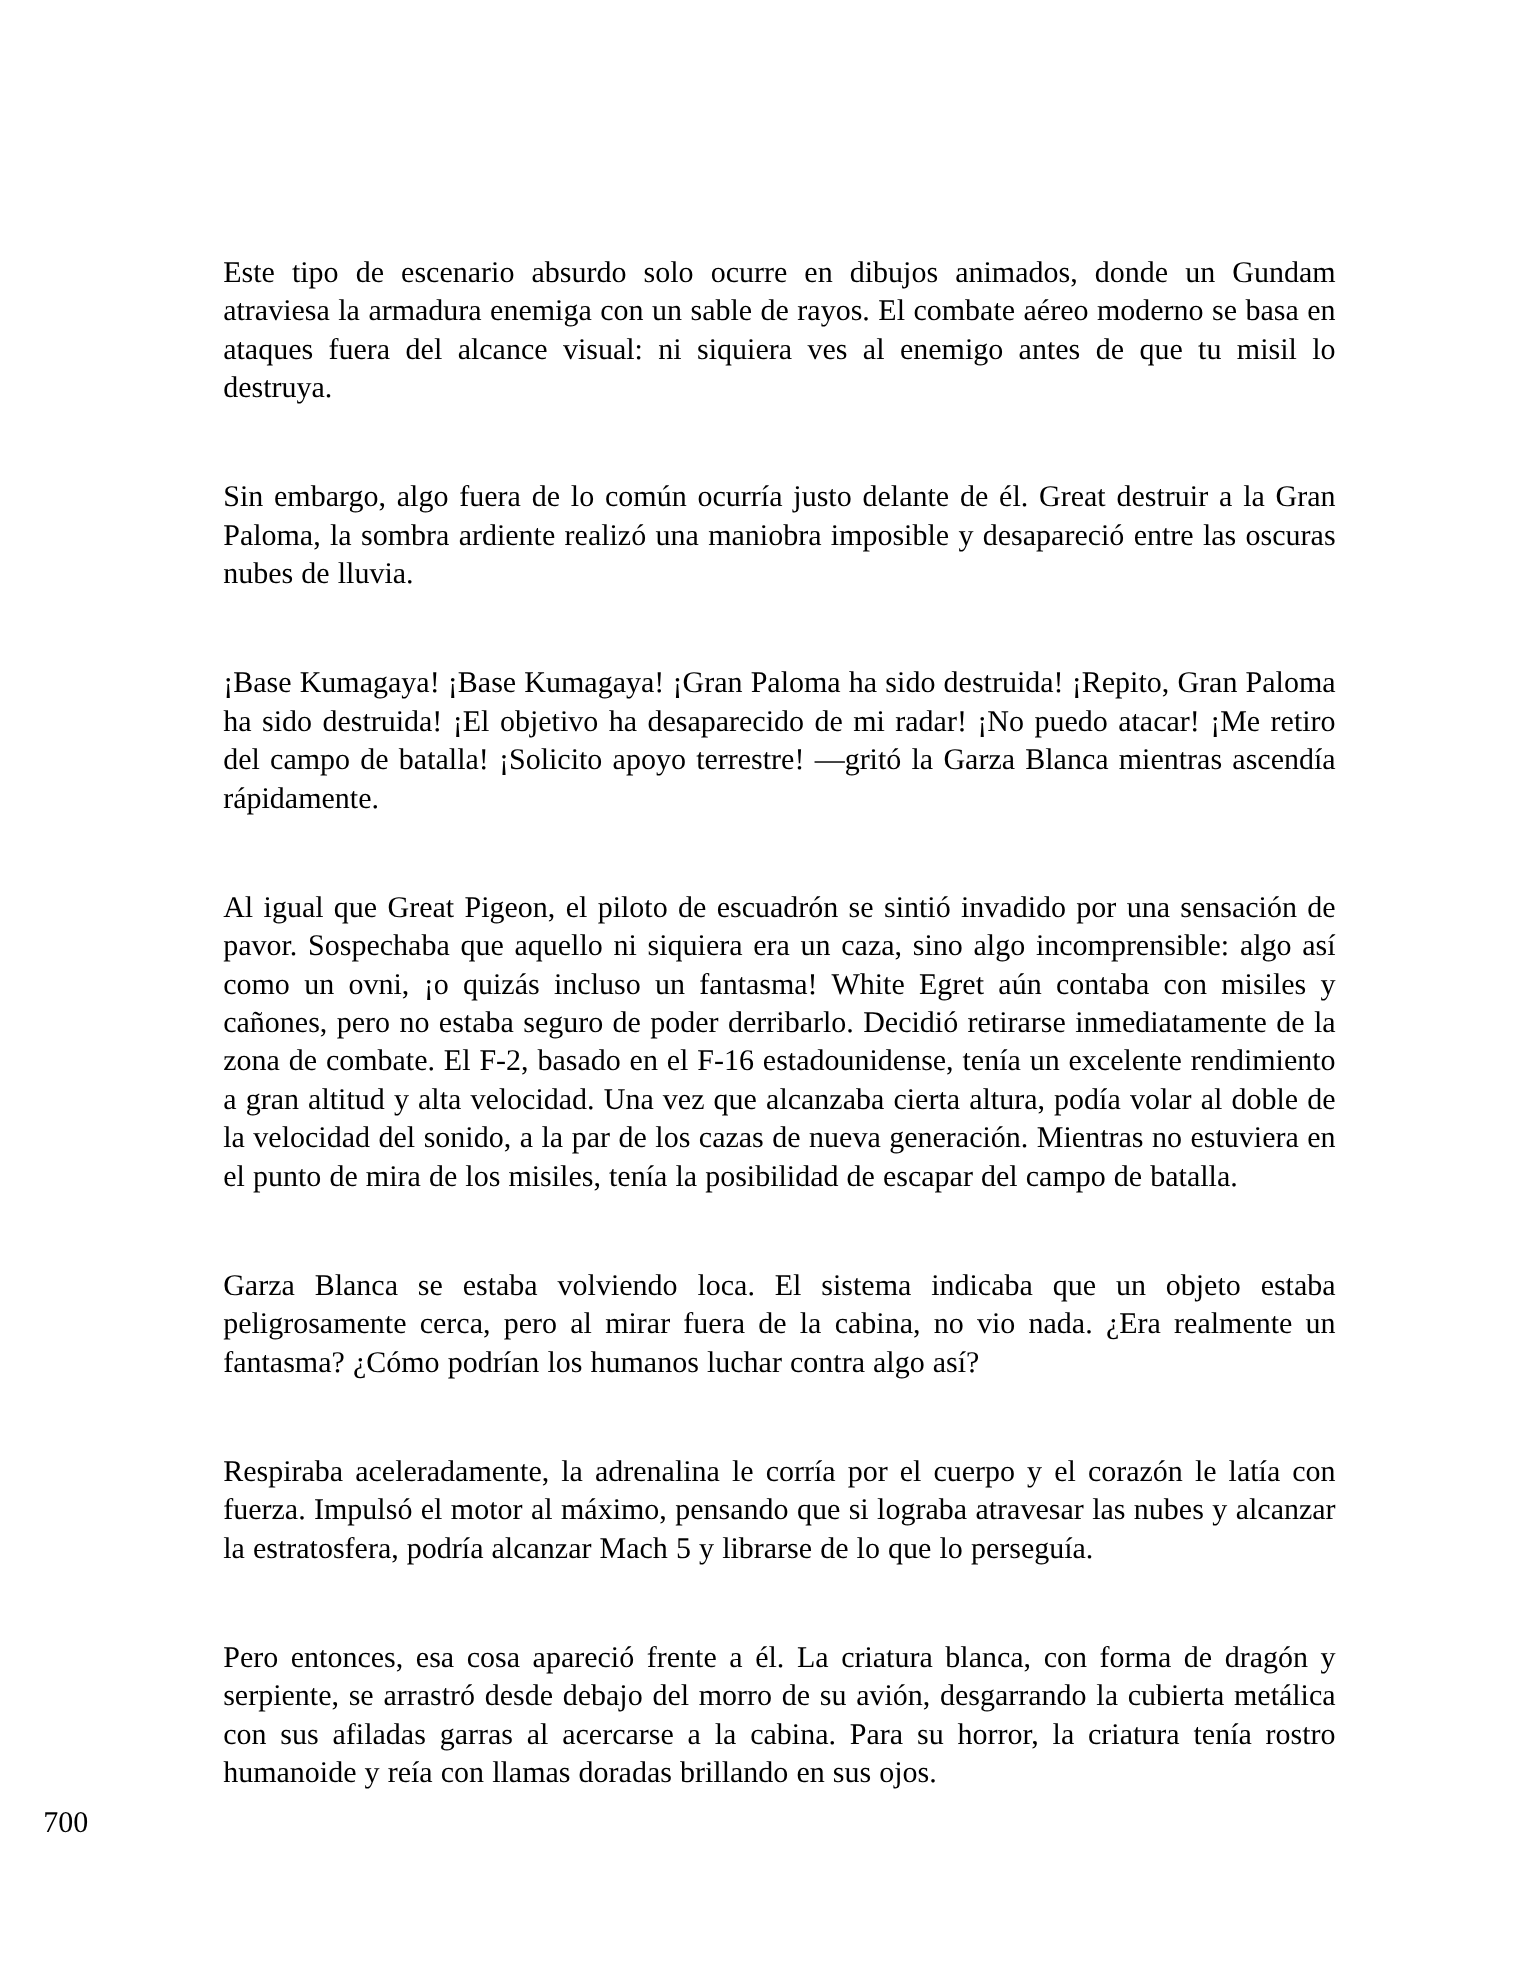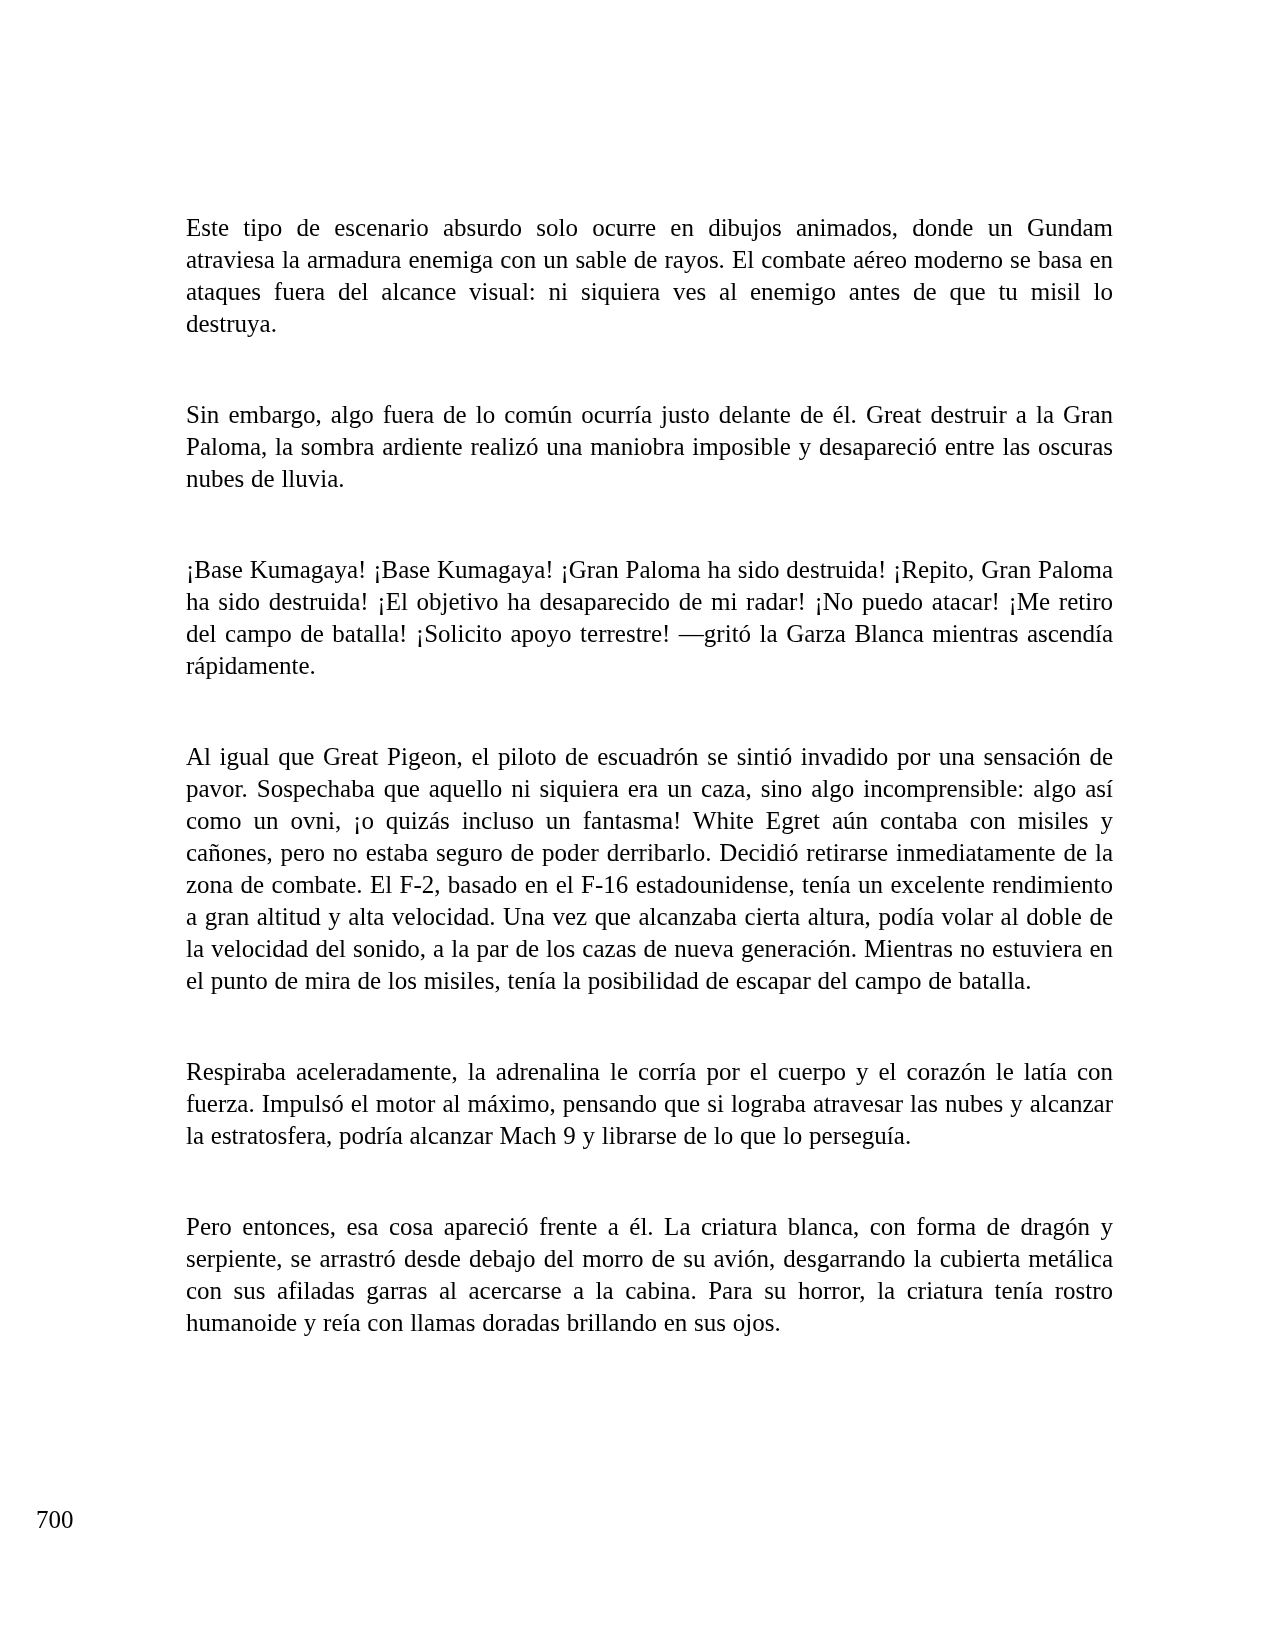--- a/index.html
+++ b/index.html
@@ -49,21 +49,22 @@
 </head>
 <body>
 
 <div class="page">
 
   <div class="content">
     <p class="para">Este tipo de escenario absurdo solo ocurre en dibujos animados, donde un Gundam atraviesa la armadura enemiga con un sable de rayos. El combate aéreo moderno se basa en ataques fuera del alcance visual: ni siquiera ves al enemigo antes de que tu misil lo destruya.</p>
     <p class="para">Sin embargo, algo fuera de lo común ocurría justo delante de él. Great destruir a la Gran Paloma, la sombra ardiente realizó una maniobra imposible y desapareció entre las oscuras nubes de lluvia.</p>
     <p class="para">¡Base Kumagaya! ¡Base Kumagaya! ¡Gran Paloma ha sido destruida! ¡Repito, Gran Paloma ha sido destruida! ¡El objetivo ha desaparecido de mi radar! ¡No puedo atacar! ¡Me retiro del campo de batalla! ¡Solicito apoyo terrestre! —gritó la Garza Blanca mientras ascendía rápidamente.</p>
     <p class="para">Al igual que Great Pigeon, el piloto de escuadrón se sintió invadido por una sensación de pavor. Sospechaba que aquello ni siquiera era un caza, sino algo incomprensible: algo así como un ovni, ¡o quizás incluso un fantasma! White Egret aún contaba con misiles y cañones, pero no estaba seguro de poder derribarlo. Decidió retirarse inmediatamente de la zona de combate. El F-2, basado en el F-16 estadounidense, tenía un excelente rendimiento a gran altitud y alta velocidad. Una vez que alcanzaba cierta altura, podía volar al doble de la velocidad del sonido, a la par de los cazas de nueva generación. Mientras no estuviera en el punto de mira de los misiles, tenía la posibilidad de escapar del campo de batalla.</p>
-    <p class="para">Respiraba aceleradamente, la adrenalina le corría por el cuerpo y el corazón le latía con fuerza. Impulsó el motor al máximo, pensando que si lograba atravesar las nubes y alcanzar la estratosfera, podría alcanzar Mach 9 y librarse de lo que lo perseguía.</p>
+    <p class="para">Garza Blanca se estaba volviendo loca. El sistema indicaba que un objeto estaba peligrosamente cerca, pero al mirar fuera de la cabina, no vio nada. ¿Era realmente un fantasma? ¿Cómo podrían los humanos luchar contra algo así?</p>
+    <p class="para">Respiraba aceleradamente, la adrenalina le corría por el cuerpo y el corazón le latía con fuerza. Impulsó el motor al máximo, pensando que si lograba atravesar las nubes y alcanzar la estratosfera, podría alcanzar Mach 5 y librarse de lo que lo perseguía.</p>
     <p class="para">Pero entonces, esa cosa apareció frente a él. La criatura blanca, con forma de dragón y serpiente, se arrastró desde debajo del morro de su avión, desgarrando la cubierta metálica con sus afiladas garras al acercarse a la cabina. Para su horror, la criatura tenía rostro humanoide y reía con llamas doradas brillando en sus ojos.</p>
   </div>
 
   <div class="footer">
     <span class="page-number">700</span>
   </div>
 
 </div>
 
 </body></html>

